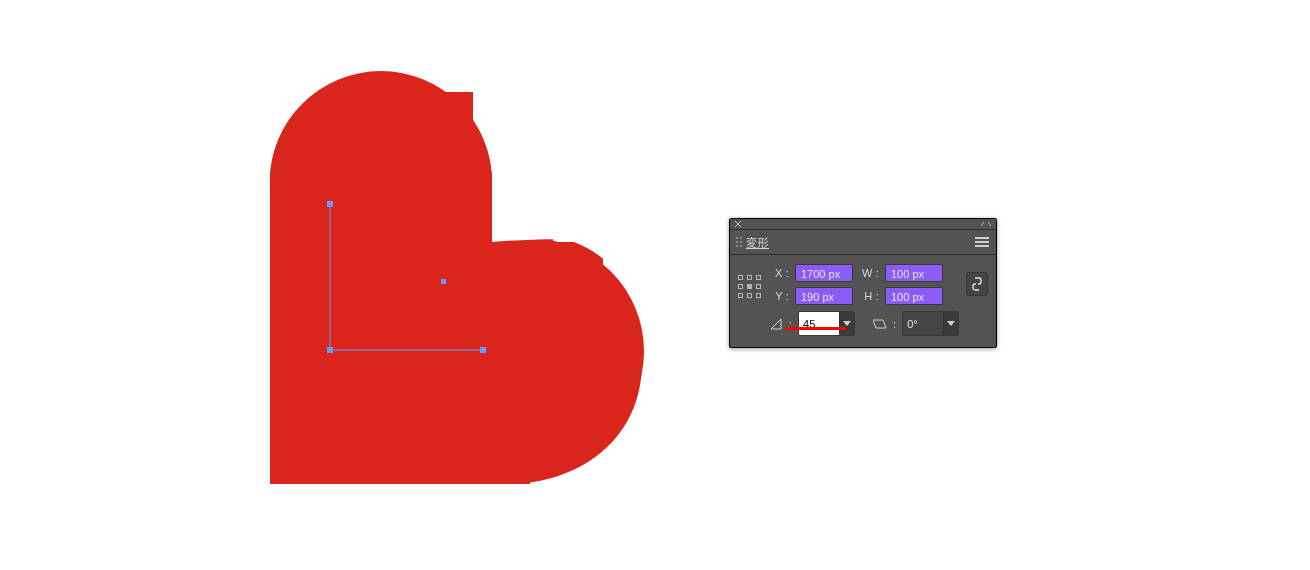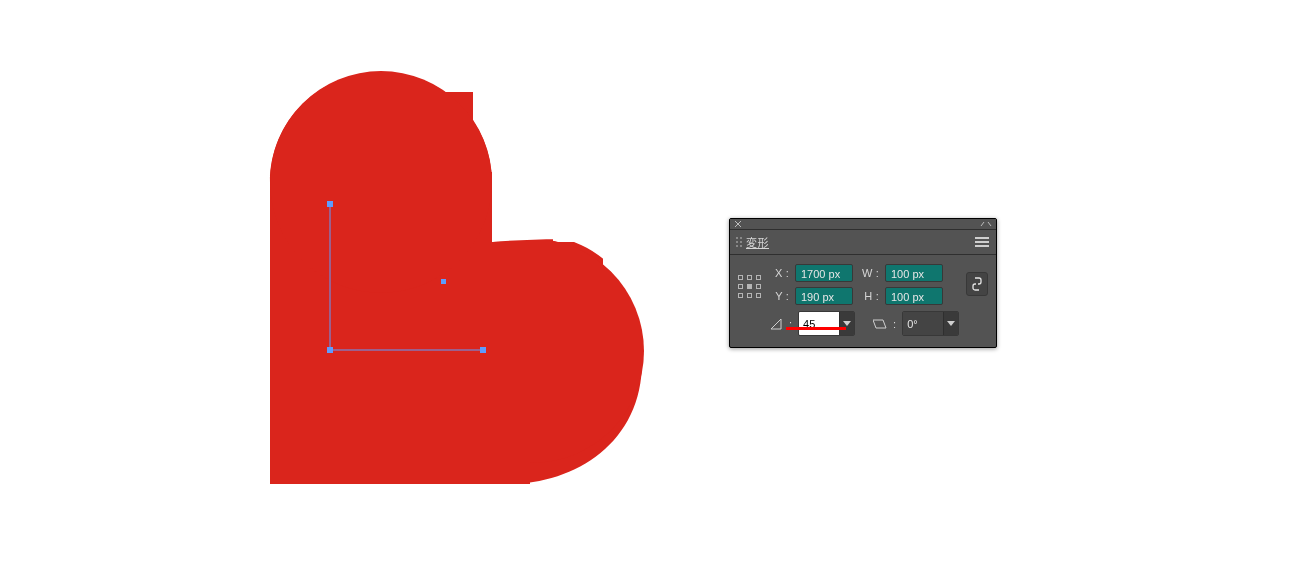--- a/index.html
+++ b/index.html
@@ -132,21 +132,21 @@
     width: 20px;
     text-align: right;
     color: #d6d6d6;
     font-size: 11px;
     letter-spacing: 0.2px;
   }
 
   .field {
     height: 18px;
     width: 58px;
-    background: #0f766e;
+    background: #8b5cf6;
     border: 1px solid #383838;
     color: #e6e6e6;
     font-size: 11px;
     line-height: 18px;
     padding: 0 5px;
     box-sizing: border-box;
     border-radius: 2px;
   }
 
   

